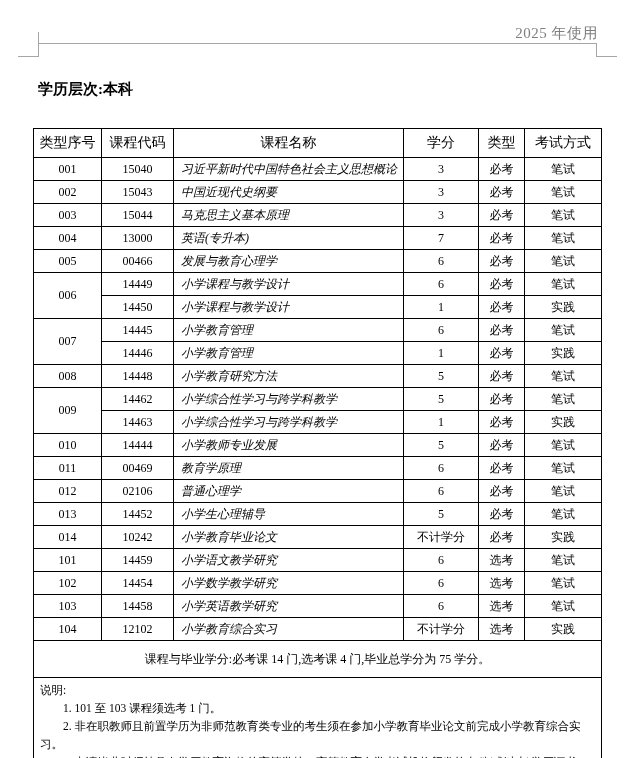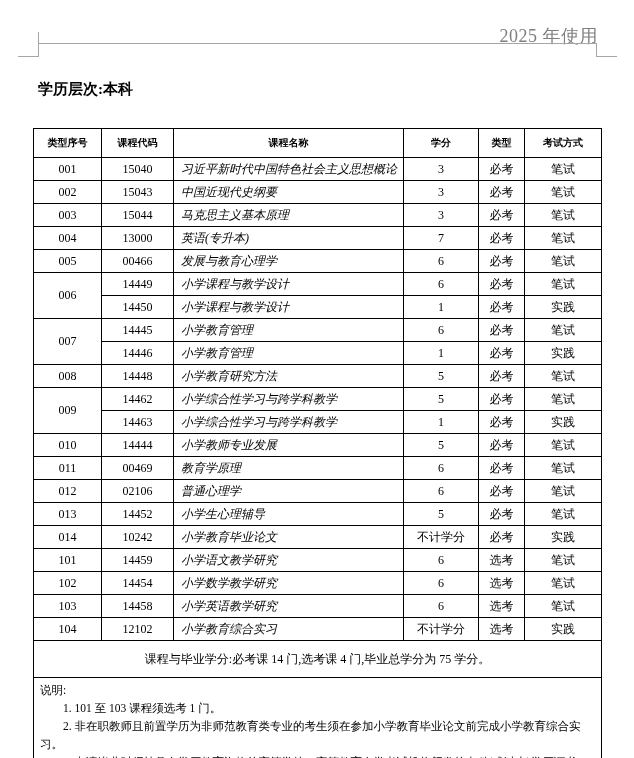--- a/index.html
+++ b/index.html
@@ -7,21 +7,21 @@
     position:relative;
     width:634px;height:758px;
     background:#ffffff;
     overflow:hidden;
     font-family:"Liberation Serif","DejaVu Serif",serif;
     color:#000;
   }
   
   .year-label{
     position:absolute;top:24px;right:36px;
-    font-size:18px;color:#7f7f7f;letter-spacing:0.5px;
+    font-size:15px;color:#7f7f7f;letter-spacing:0.5px;
   }
   .header-rule{position:absolute;top:43px;left:38px;width:558px;height:0;border-top:1px solid #a6a6a6;}
   .mark{position:absolute;background:#a6a6a6;}
   .mark-left-v{left:38px;top:32px;width:1px;height:25px;}
   .mark-left-h{left:18px;top:56px;width:21px;height:1px;}
   .mark-right-v{left:596px;top:43px;width:1px;height:14px;}
   .mark-right-h{left:596px;top:56px;width:21px;height:1px;}
   
   .meta-item{position:absolute;font-size:15px;font-weight:bold;white-space:nowrap;}
   .meta-code{left:38px;top:74px;}
@@ -32,21 +32,21 @@
   .course-table{
     position:absolute;left:33px;top:128px;
     border-collapse:collapse;table-layout:fixed;width:568px;
     font-size:12px;
   }
   .course-table th,.course-table td{
     border:1px solid #000;
     padding:0;
     overflow:hidden;
   }
-  .course-table th{height:28px;font-size:10px;font-weight:bold;text-align:center;}
+  .course-table th{height:28px;font-size:14px;font-weight:normal;text-align:center;}
   .course-table td{height:22px;text-align:center;}
   .course-table td.c-name{text-align:left;padding-left:7px;font-style:italic;}
   .summary-cell{
     text-align:center;
     padding:8px 6px !important;
     height:20px !important;
   }
   .notes-cell{
     text-align:left !important;
     vertical-align:top;

